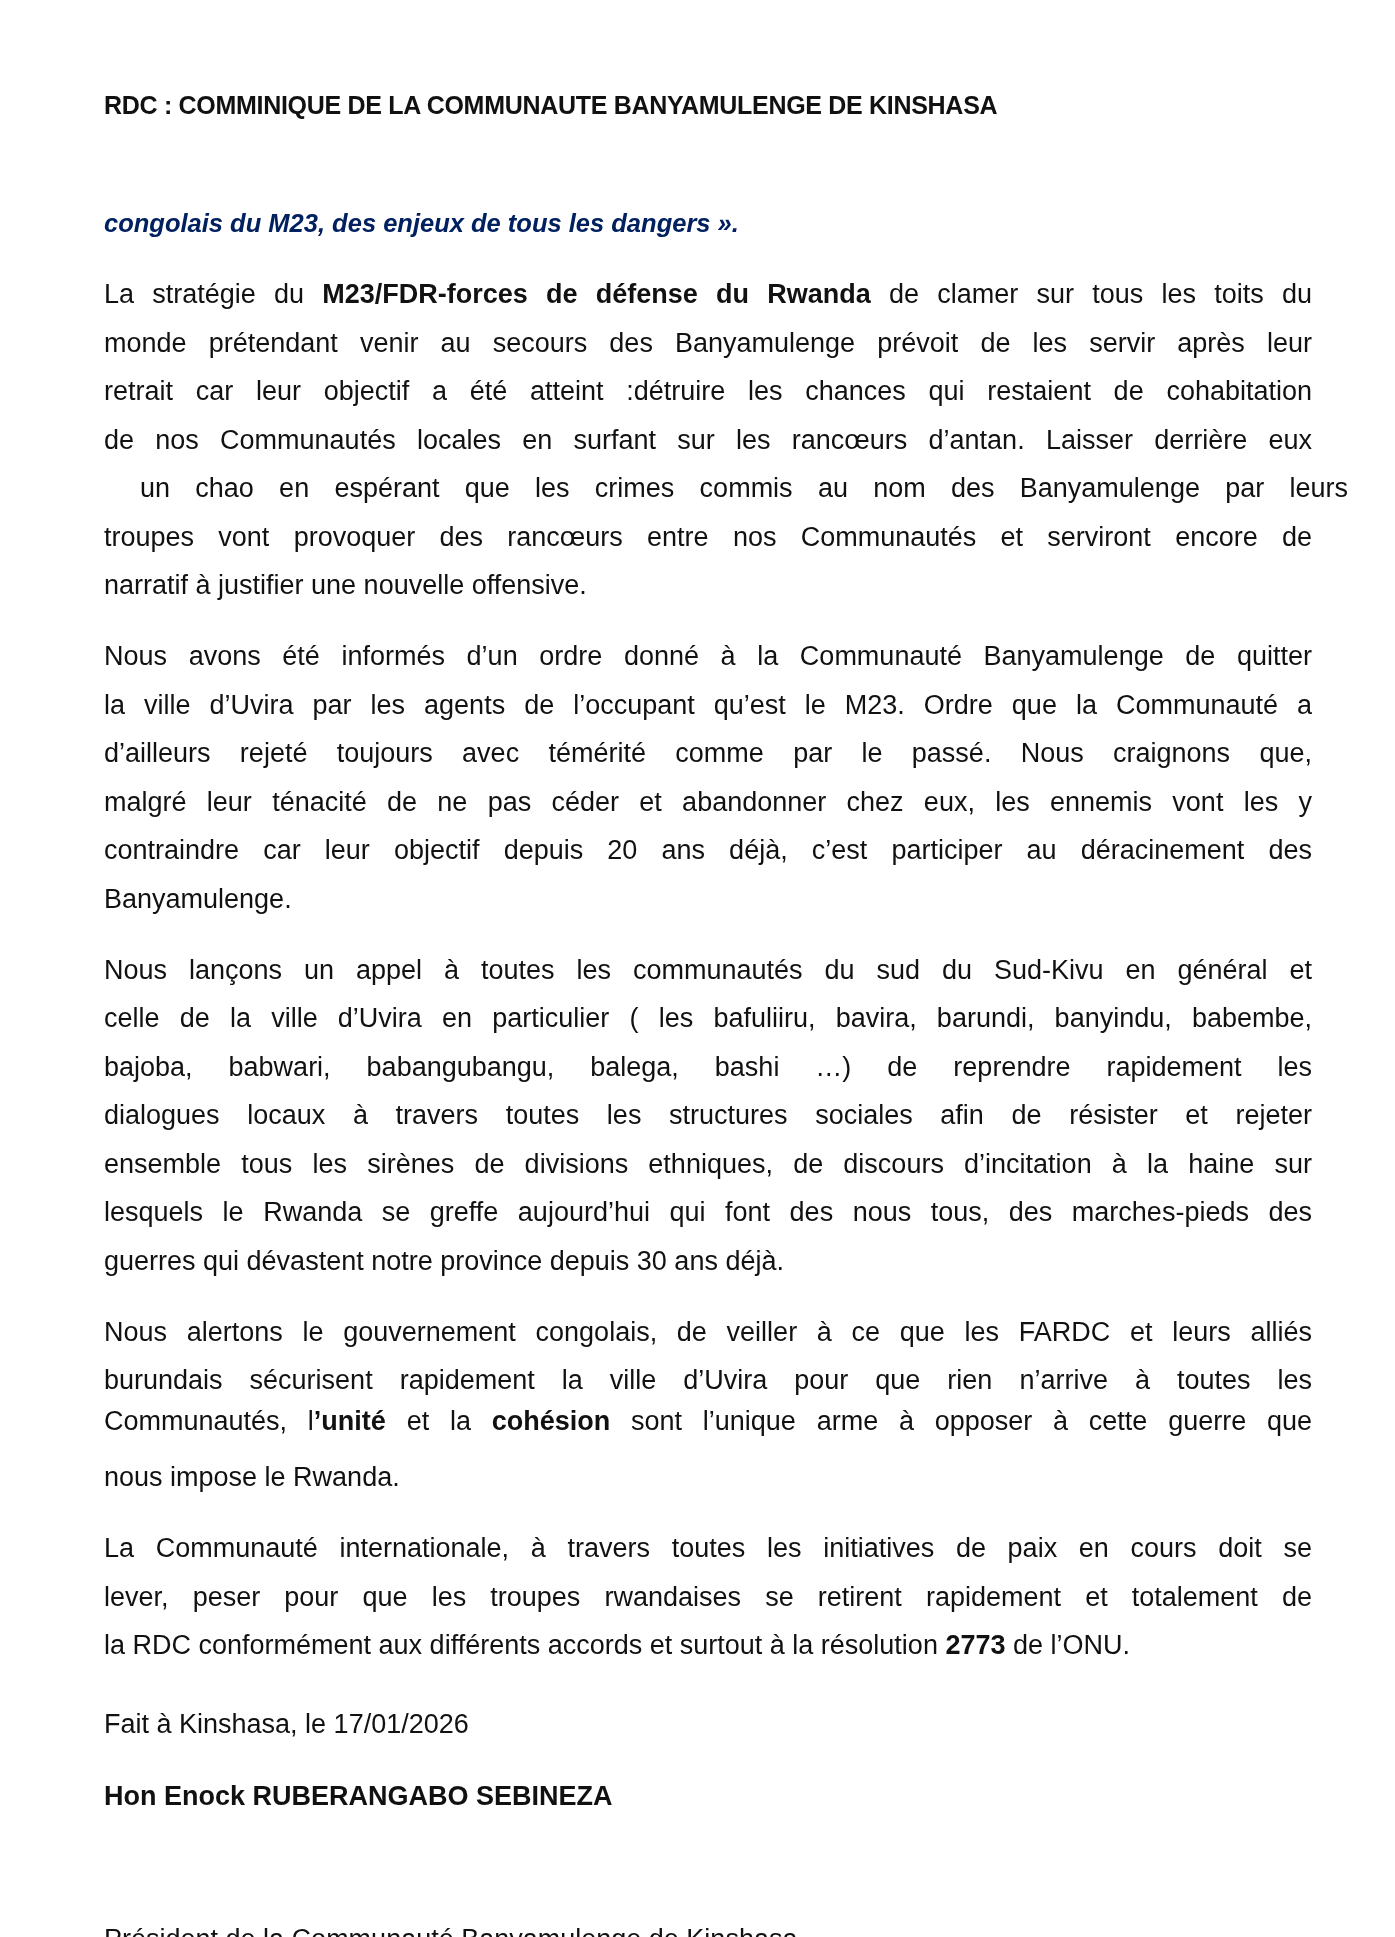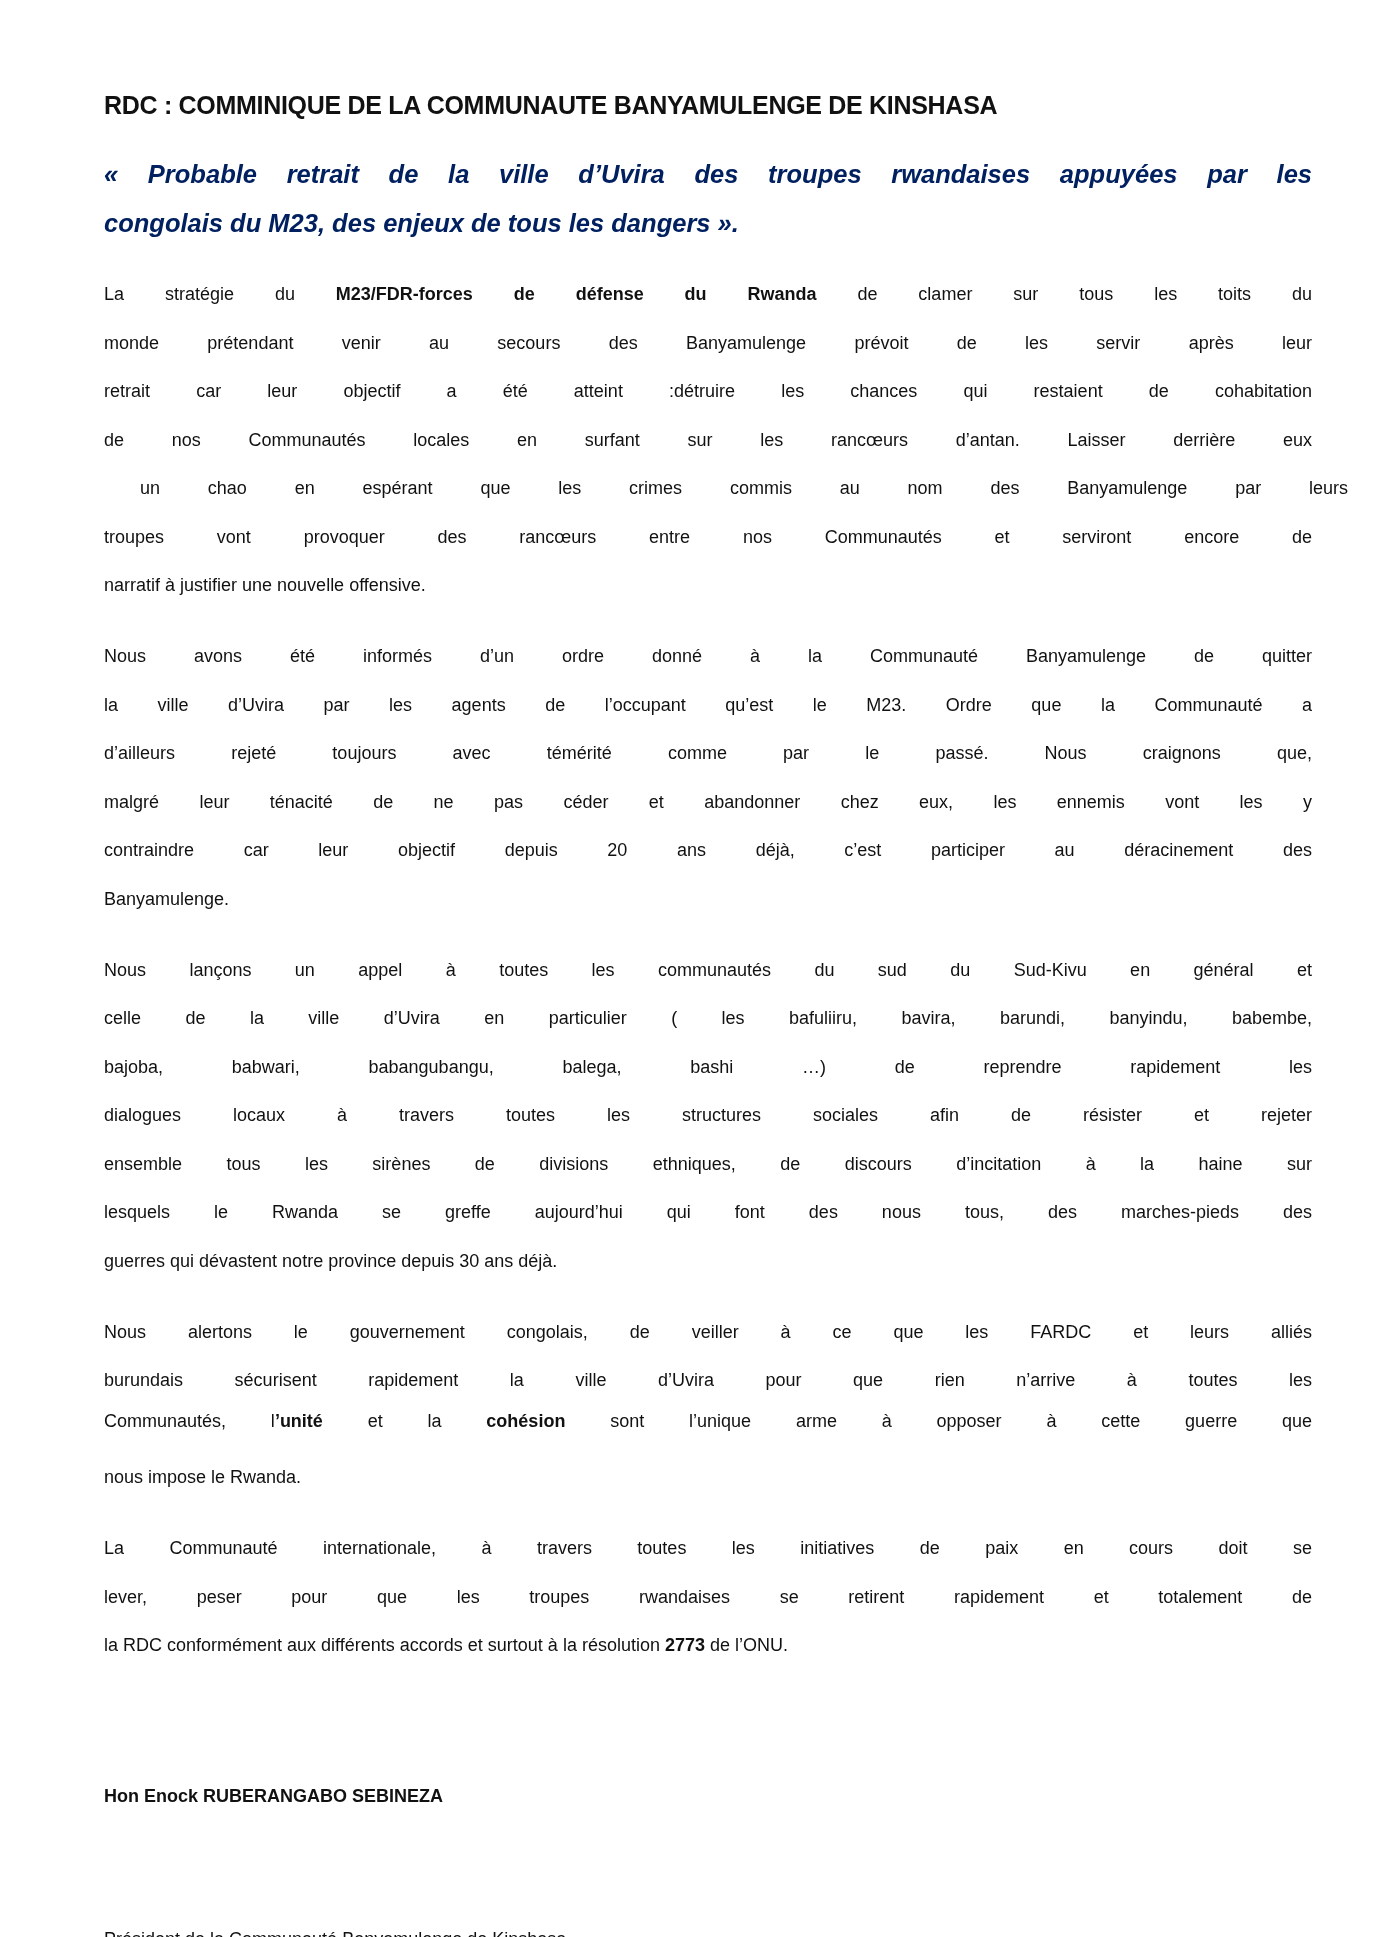--- a/index.html
+++ b/index.html
@@ -3,35 +3,34 @@
 <meta charset="utf-8">
 <style>
   html, body { margin: 0; padding: 0; background: #ffffff; }
   body { width: 1395px; height: 1937px; position: relative; overflow: hidden; }
   .page {
     position: absolute; left: 0; top: 0; width: 1395px; height: 1503px; background: #fff;
     font-family: "Liberation Sans", sans-serif; color: #111;
   }
   .line {
     position: absolute; left: 104px; width: 1208px;
-    font-size: 18px; line-height: 34px; white-space: nowrap;
+    font-size: 27px; line-height: 34px; white-space: nowrap;
   }
   .j { text-align: justify; text-align-last: justify; white-space: normal; }
   .heading { font-weight: bold; font-size: 25px; letter-spacing: -0.3px; }
   .subtitle { font-style: italic; font-weight: bold; color: #002060; font-size: 25.5px; }
   b, .b { font-weight: bold; }
 </style>
 </head>
 <body>
 
 <div class="page">
 
   <div class="line heading" style="top: 88px; white-space: nowrap;">RDC : COMMINIQUE DE LA  COMMUNAUTE BANYAMULENGE DE KINSHASA</div>
 
-  <div class="line subtitle j" style="top: 157px; white-space: nowrap;"><span style="white-space: nowrap;">« Probable retrait de la ville d’Uvira des troupes rwandaises appuyées par les</span></div>
   <div class="line subtitle" style="top: 206px; white-space: nowrap;">congolais du M23, des enjeux de tous les dangers ».</div>
 
   <div class="line j" style="top: 277px; white-space: nowrap;"><span style="white-space: nowrap;"><span>La stratégie du </span><b>M23/FDR-forces de défense du Rwanda</b><span> de clamer sur tous les toits du</span></span></div>
   <div class="line j" style="top: 326px; white-space: nowrap;"><span style="white-space: nowrap;">monde   prétendant venir au secours des Banyamulenge prévoit de les servir après leur</span></div>
   <div class="line j" style="top: 374px; white-space: nowrap;"><span style="white-space: nowrap;">retrait car leur objectif a été atteint :détruire les chances qui restaient de cohabitation</span></div>
   <div class="line j" style="top: 423px; white-space: nowrap;"><span style="white-space: nowrap;">de nos Communautés locales en surfant sur les rancœurs d’antan. Laisser derrière eux</span></div>
   <div class="line j" style="top: 471px; white-space: nowrap; margin-left: 36px;"><span style="white-space: nowrap;">un chao en espérant que les crimes commis au nom des Banyamulenge par leurs</span></div>
   <div class="line j" style="top: 520px; white-space: nowrap;"><span style="white-space: nowrap;">troupes vont provoquer des rancœurs  entre nos Communautés et serviront encore de</span></div>
   <div class="line" style="top: 568px; white-space: nowrap;">narratif à justifier une nouvelle offensive.</div>
 
@@ -52,16 +51,17 @@
 
   <div class="line j" style="top: 1315px; white-space: nowrap;"><span style="white-space: nowrap;">Nous alertons le gouvernement congolais, de veiller à ce que les FARDC et leurs alliés</span></div>
   <div class="line j" style="top: 1363px; white-space: nowrap;"><span style="white-space: nowrap;">burundais sécurisent rapidement la ville d’Uvira pour que rien n’arrive à toutes les</span></div>
   <div class="line j" style="top: 1404px; white-space: nowrap;"><span style="white-space: nowrap;"><span>Communautés, l</span><b>’unité</b><span>  et la </span><b>cohésion</b><span> sont l’unique arme à opposer à cette guerre que</span></span></div>
   <div class="line" style="top: 1460px; white-space: nowrap;">nous impose le Rwanda.</div>
 
   <div class="line j" style="top: 1531px; white-space: nowrap;"><span style="white-space: nowrap;">La Communauté internationale, à travers toutes les initiatives de paix en cours doit se</span></div>
   <div class="line j" style="top: 1580px; white-space: nowrap;"><span style="white-space: nowrap;">lever,  peser pour que les troupes rwandaises se retirent rapidement et totalement de</span></div>
   <div class="line" style="top: 1628px; white-space: nowrap;"><span>la RDC conformément aux différents accords et surtout à la résolution </span><b>2773</b><span> de l’ONU.</span></div>
 
+  <div class="line" style="top: 1707px; white-space: nowrap;">Fait à Kinshasa, le 17/01/2026</div>
   <div class="line b" style="top: 1779px; white-space: nowrap;">Hon Enock RUBERANGABO SEBINEZA</div>
   <div class="line" style="top: 1922px; white-space: nowrap;">Président de la Communauté Banyamulenge de Kinshasa</div>
 
 </div>
 
 </body></html>

